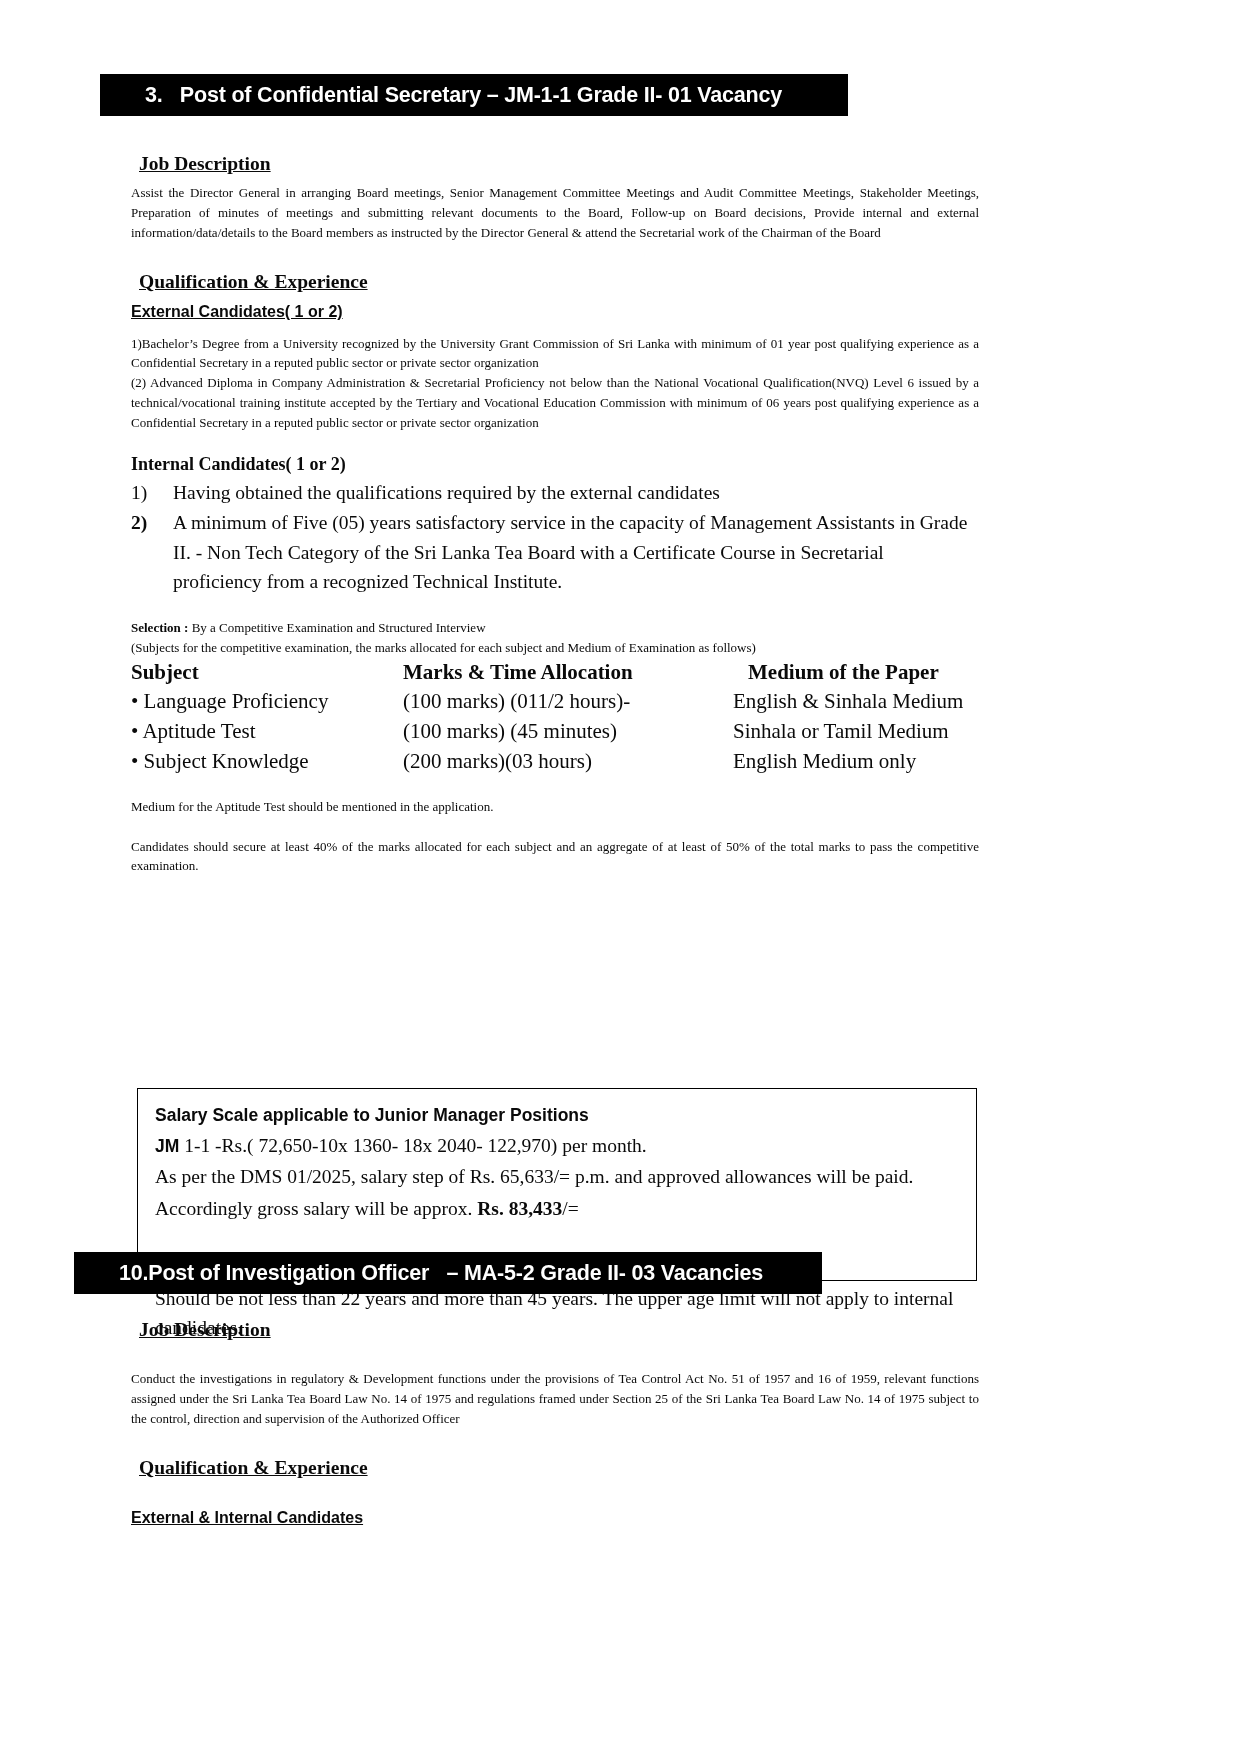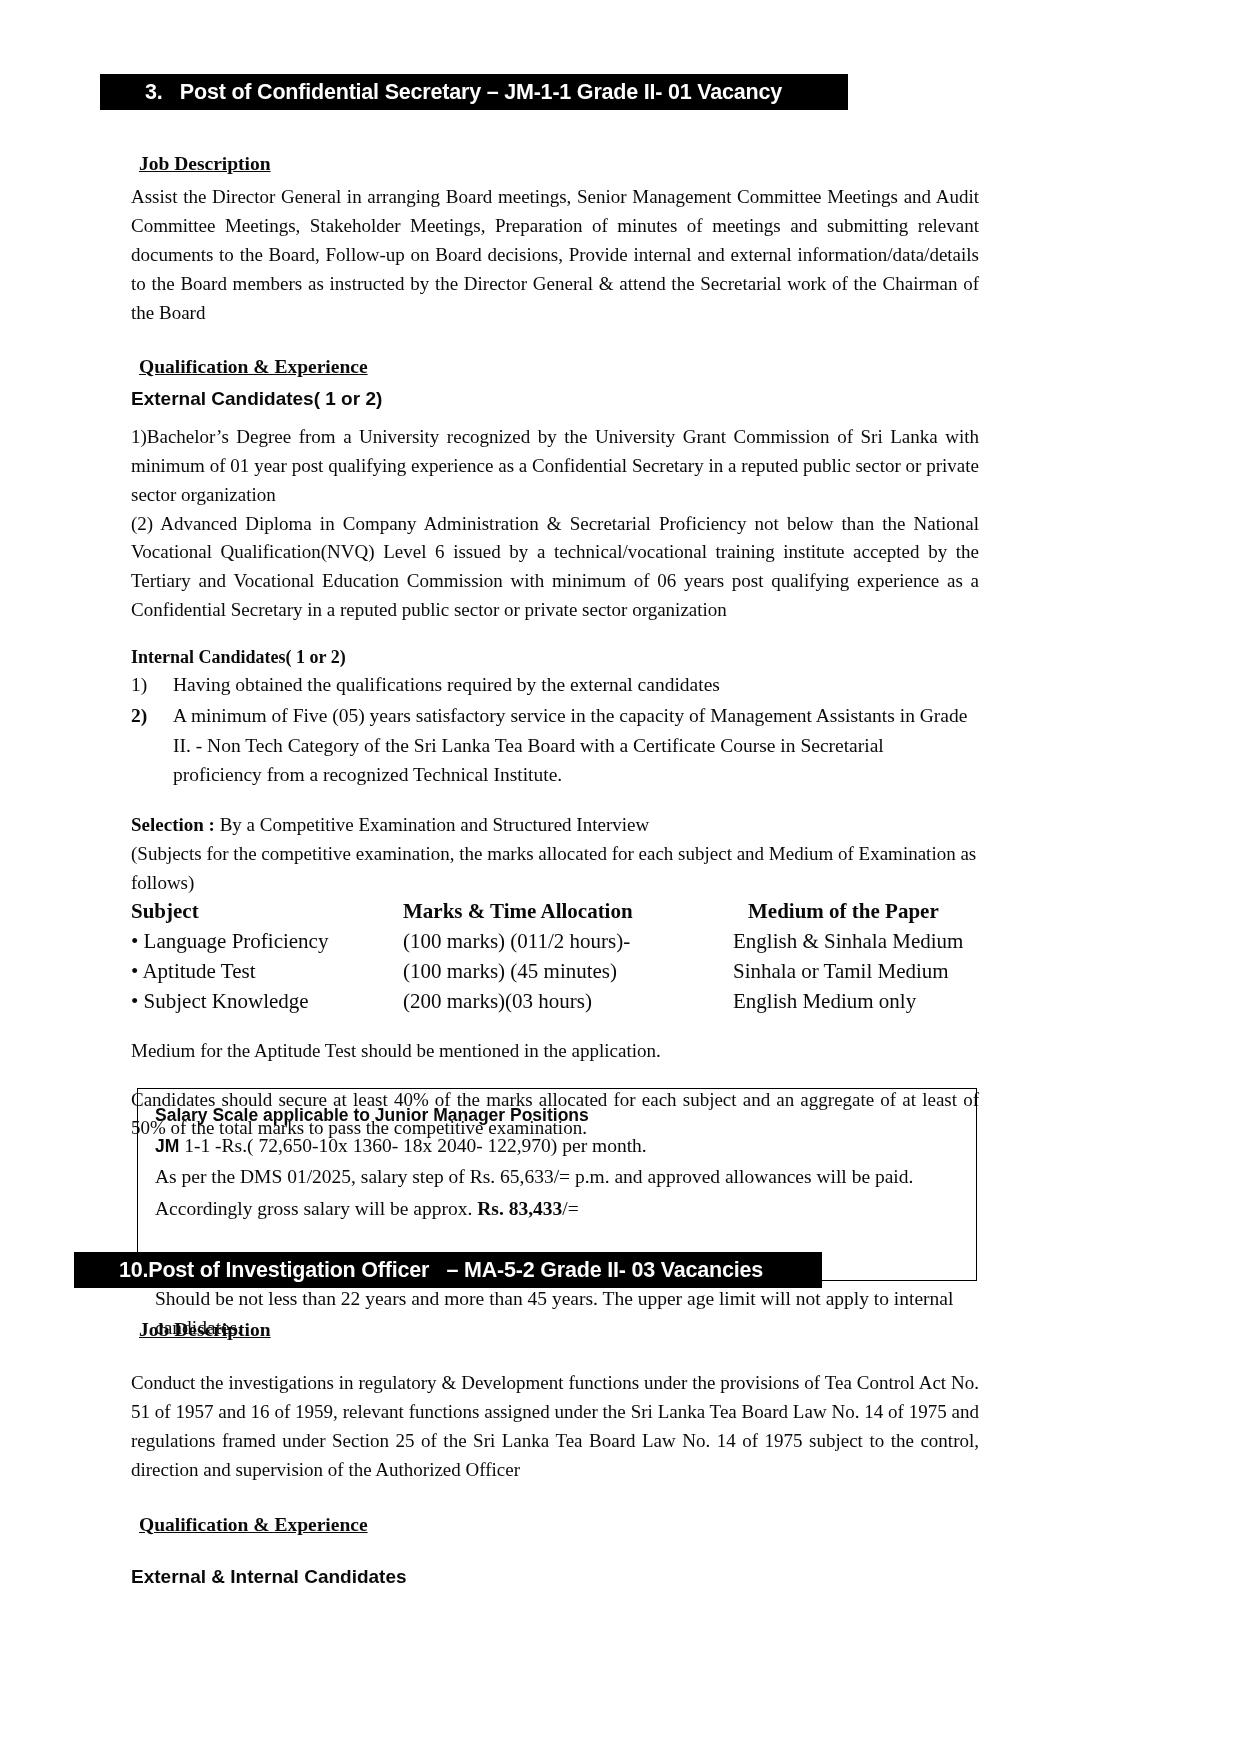--- a/index.html
+++ b/index.html
@@ -28,21 +28,21 @@
   
   .section-bar {
     background: #000000;
     color: #ffffff;
     font-family: "Liberation Sans", "DejaVu Sans", sans-serif;
     font-weight: bold;
     font-size: 21.5px;
     letter-spacing: -0.2px;
     display: flex;
     align-items: center;
-    height: 36px;
+    height: 42px;
   }
   .section-bar .bar-inner {
     padding-left: 45px;
     white-space: pre;
   }
 
   #bar-1 {
     position: absolute;
     left: 100px;
     top: 74px;
@@ -65,33 +65,34 @@
   .hd-underline {
     font-weight: bold;
     text-decoration: underline;
     font-size: 19.5px;
     line-height: 1.18;
     margin: 8px;
   }
 
   p.body {
     margin: 0;
-    font-size: 19px;
+    font-size: 13px;
     line-height: 1.52;
     text-align: justify;
     text-justify: inter-word;
   }
   p.body.nojust { text-align: left; font-family: Liberation Serif, serif; }
 
   .sans-bold {
     font-family: "Liberation Sans", "DejaVu Sans", sans-serif;
     font-weight: bold;
-    font-size: 19px;
+    font-size: 16px;
     line-height: 1.4;
     margin: 0;
+    text-decoration: underline;
   }
   .serif-bold {
     font-weight: bold;
     font-size: 18px;
     line-height: 1.4;
     margin: 0;
   }
   b.inline { font-weight: bold; }
 
   .gap-s { height: 10px; }

